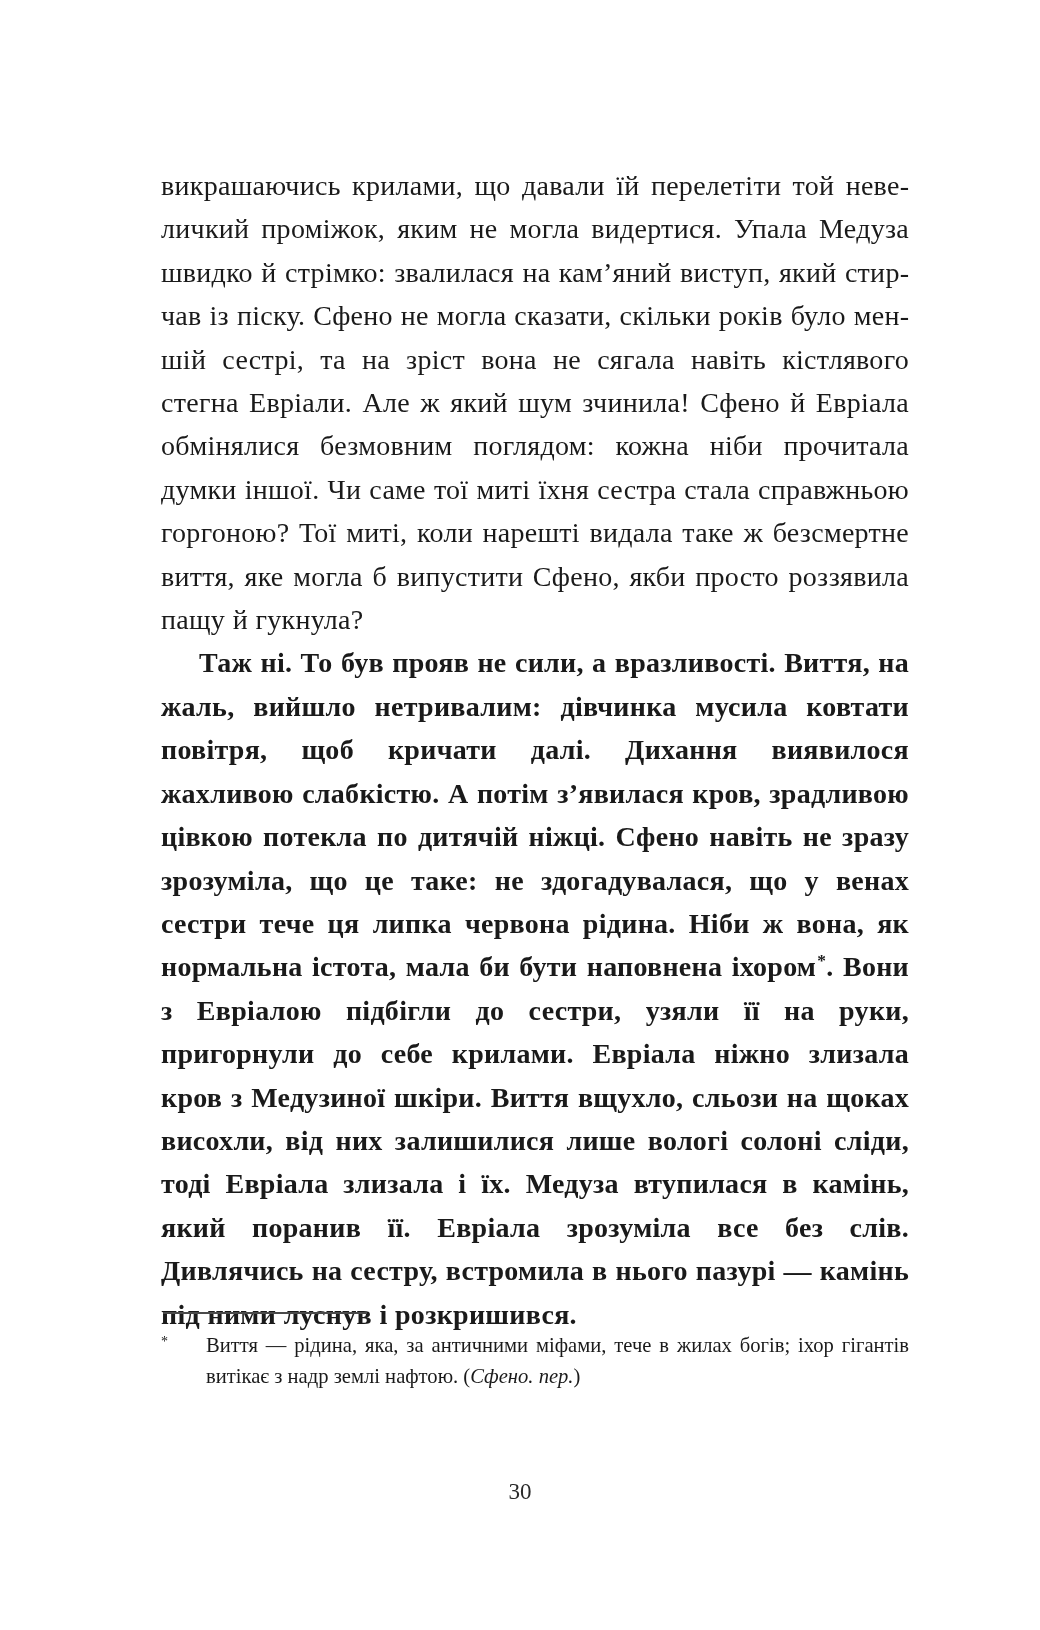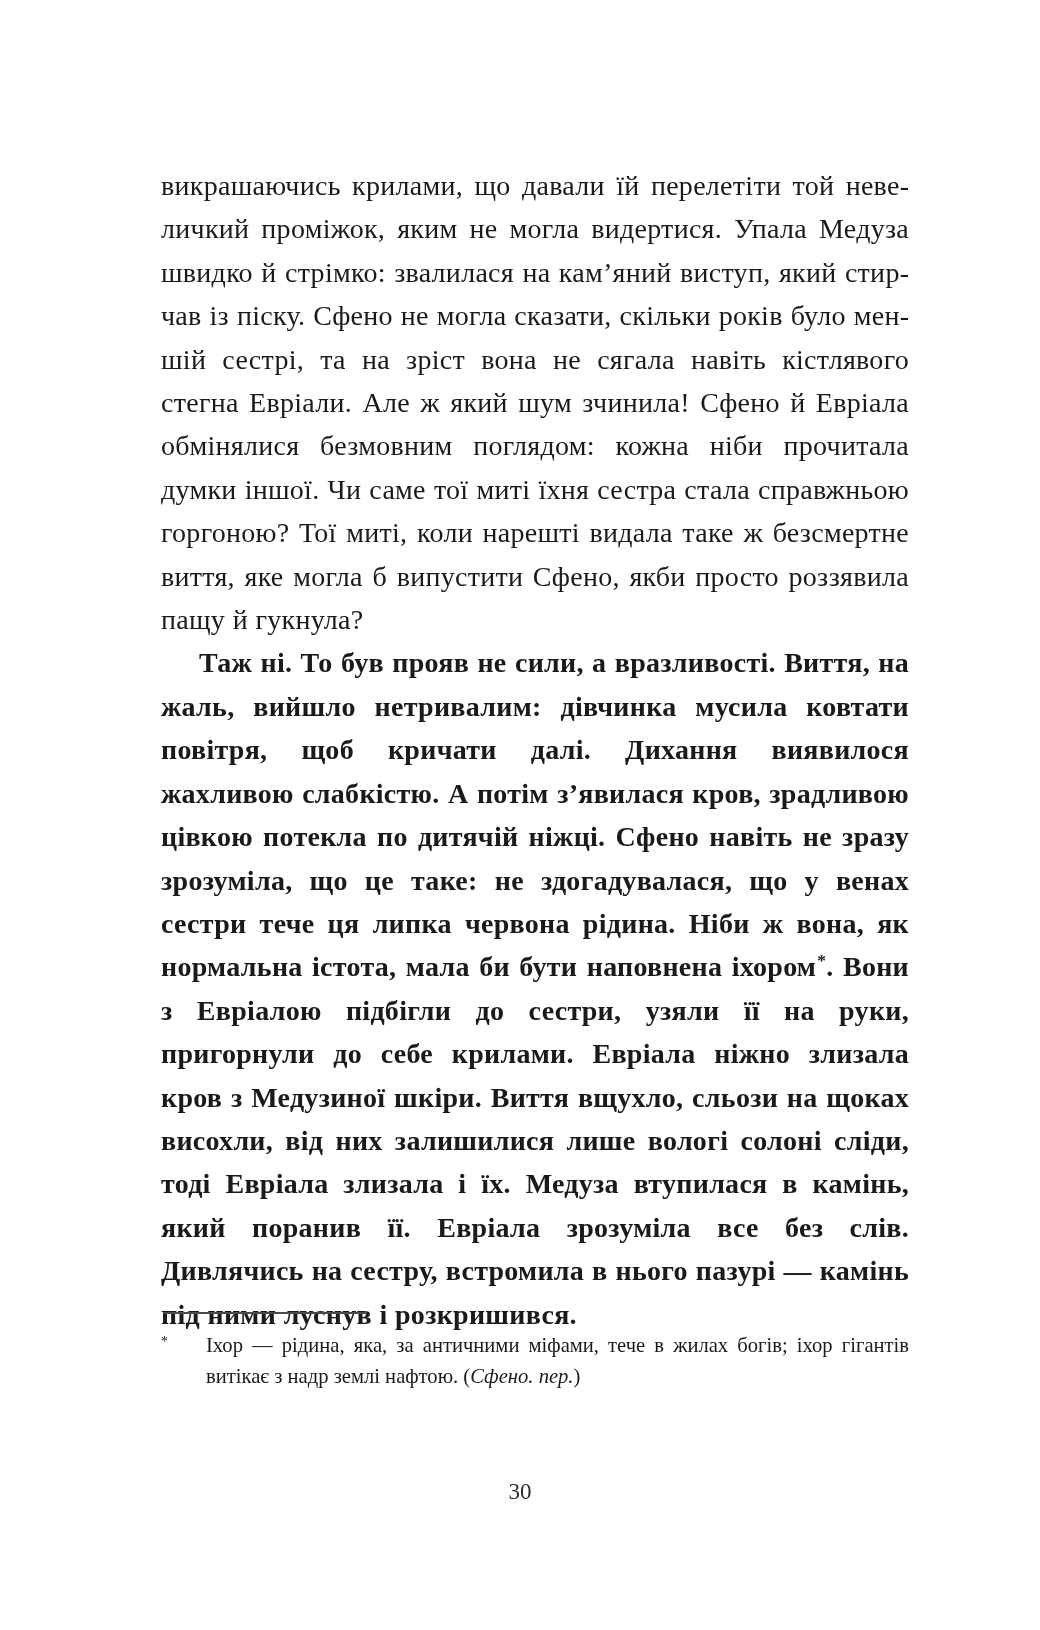--- a/index.html
+++ b/index.html
@@ -119,19 +119,19 @@
 
     <p class="para indent"><span>Таж ні. То був прояв не сили, а вразливості. Виття, на жаль, вийшло нетривалим: дівчинка мусила ковтати повітря, щоб кричати далі. Дихання виявилося жахливою слабкістю. А по­тім з’явилася кров, зрадливою цівкою потекла по дитячій ніжці. Сфено навіть не зразу зрозуміла, що це таке: не здо­гадувалася, що у венах сестри тече ця липка червона рідина. Ніби ж вона, як нормальна істота, мала би бути наповнена іхором</span><span class="fn-marker">*</span><span>. Вони з Евріалою підбігли до сестри, узяли її на ру­ки, пригорнули до себе крилами. Евріала ніжно злизала кров з Медузиної шкіри. Виття вщухло, сльози на щоках висохли, від них залишилися лише вологі солоні сліди, тоді Евріала злизала і їх. Медуза втупилася в камінь, який поранив її. Ев­ріала зрозуміла все без слів. Дивлячись на сестру, встроми­ла в нього пазурі — камінь під ними луснув і розкришився.</span></p>
 
 
   </div>
 
   <div class="footnote-area">
     <hr class="footnote-rule">
     <div class="footnote">
       <div class="footnote-star">*</div>
-      <div class="footnote-text"><span>Іхор — рідина, яка, за античними міфами, тече в жилах богів; іхор гі­гантів витікає з надр землі нафтою. (</span><em>Сфено. пер.</em><span>)</span></div>
+      <div class="footnote-text"><span>Виття — рідина, яка, за античними міфами, тече в жилах богів; іхор гі­гантів витікає з надр землі нафтою. (</span><em>Сфено. пер.</em><span>)</span></div>
     </div>
   </div>
 
   <div class="folio">30</div>
 
 </div>
 
 </body></html>

